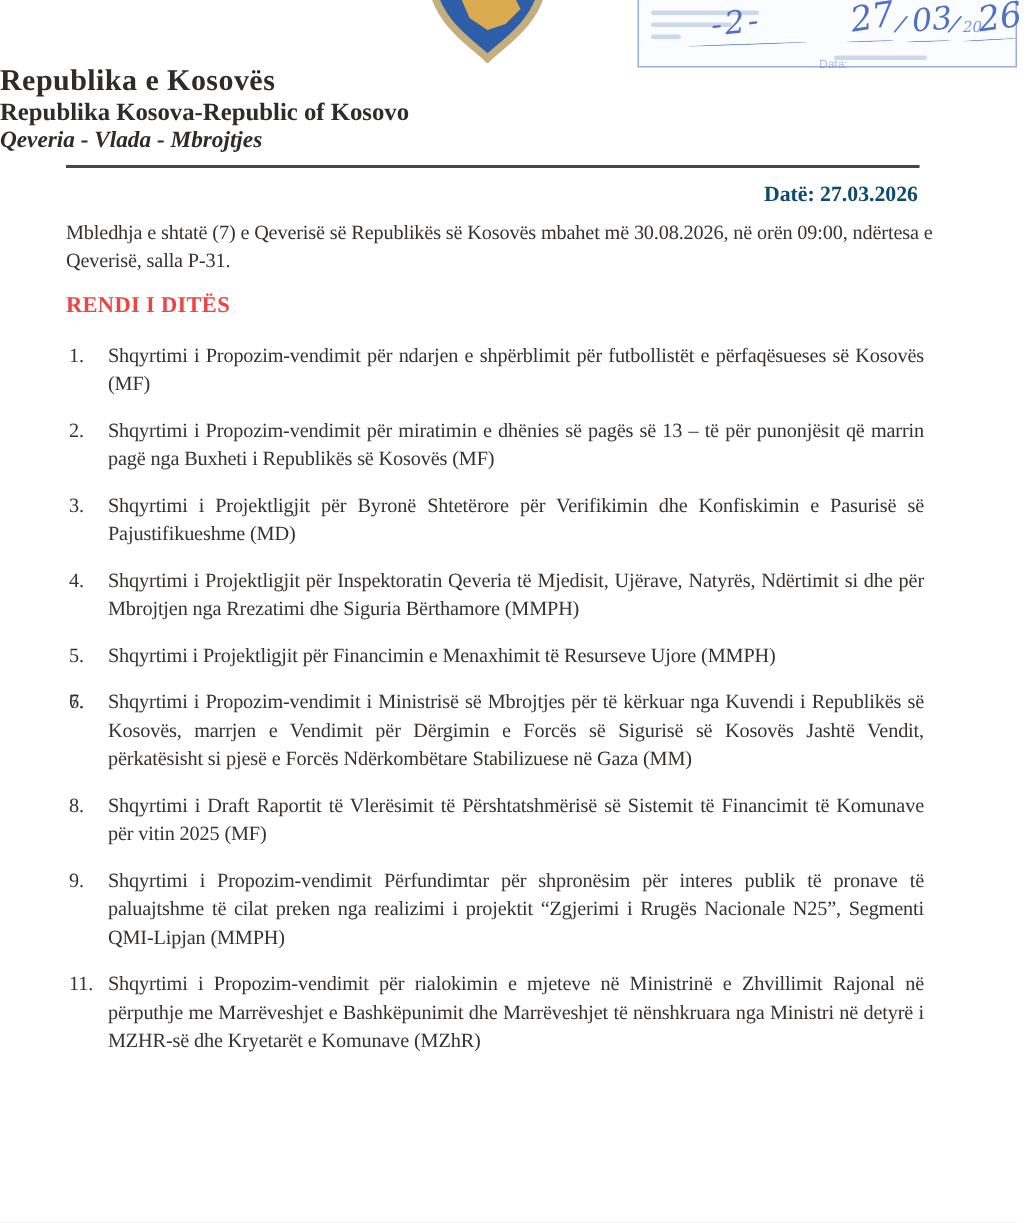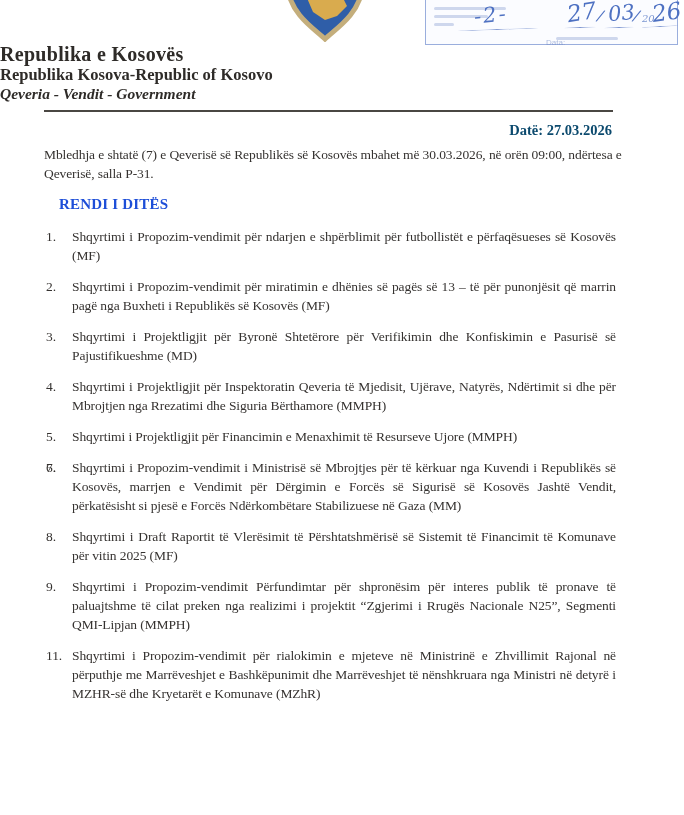--- a/index.html
+++ b/index.html
@@ -111,22 +111,21 @@
     letter-spacing: -0.1px;
     line-height: 19px;
   }
   .agenda-heading {
     position: absolute;
     top: 196px;
     left: 44px;
     font-size: 15px;
     font-weight: bold;
     letter-spacing: 0.2px;
-    color: #1d4ed8;
-    margin-left: 15px;
+    color: #ef4444;
   }
   .agenda {
     position: absolute;
     top: 227px;
     left: 44px;
     width: 572px;
     margin: 0;
     padding: 0;
     list-style: none;
     font-size: 13.5px;
@@ -172,28 +171,28 @@
     <span class="hw hw-year">26</span>
     <span class="hw-line uln-num"></span>
     <span class="hw-line uln-day"></span>
     <span class="hw-line uln-month"></span>
     <span class="hw-line uln-year"></span>
   </div>
 
   <div class="titles">
     <div class="title-1">Republika e Kosovës</div>
     <div class="title-2">Republika Kosova-Republic of Kosovo</div>
-    <div class="title-3">Qeveria - Vendit - Government</div>
+    <div class="title-3">Qeveria - Vlada - Mbrojtjes</div>
   </div>
 
   <div class="rule"></div>
 
   <div class="date-line">Datë: 27.03.2026</div>
 
-  <p class="intro">Mbledhja e shtatë (7) e Qeverisë së Republikës së Kosovës mbahet më 30.03.2026, në orën 09:00, ndërtesa e Qeverisë, salla P-31.</p>
+  <p class="intro">Mbledhja e shtatë (7) e Qeverisë së Republikës së Kosovës mbahet më 30.08.2026, në orën 09:00, ndërtesa e Qeverisë, salla P-31.</p>
 
   <div class="agenda-heading">RENDI I DITËS</div>
 
   <ol class="agenda">
 
       <li>
         <span class="num">1.</span>
         <span class="txt">Shqyrtimi i Propozim-vendimit për ndarjen e shpërblimit për futbollistët e përfaqësueses së Kosovës (MF)</span>
       </li>
 

